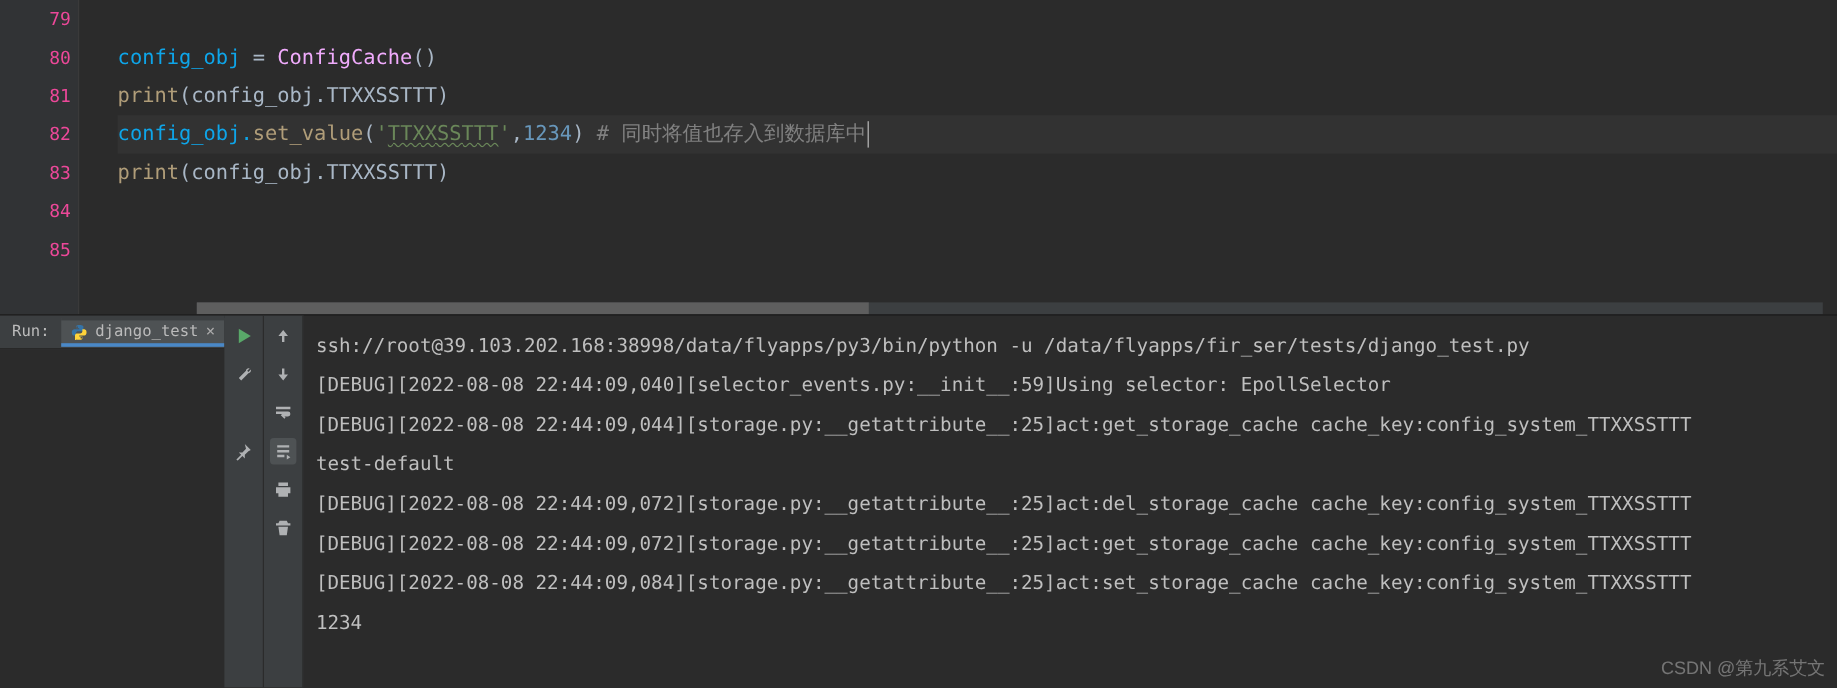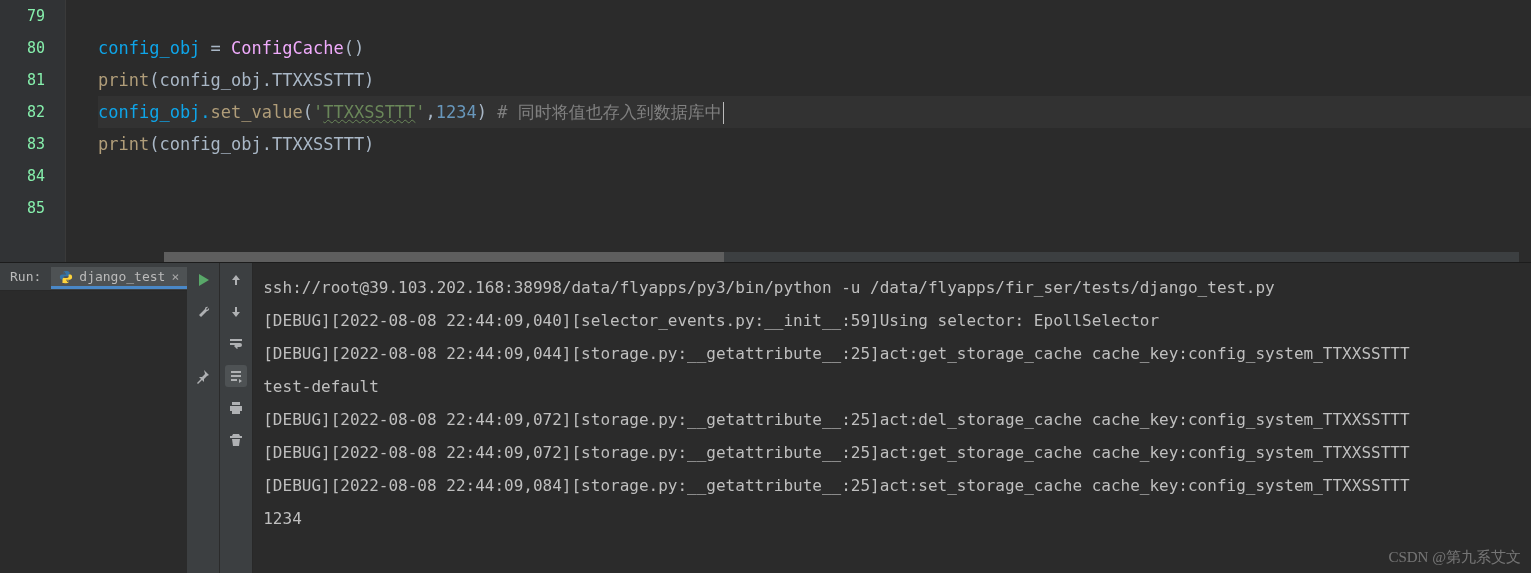--- a/index.html
+++ b/index.html
@@ -14,23 +14,23 @@
     position: relative;
   }
   .editor-area {
     display: flex;
     height: 262px;
     background: #2b2b2b;
   }
   .gutter {
     width: 66px;
     background: #313335;
-    color: #86efac;
+    color: #ec4899;
     text-align: right;
-    padding-right: 20px;
+    padding-right: 6px;
     font-size: 15px;
     line-height: 32px;
     user-select: none;
     border-right: 1px solid #3a3a3a;
   }
   .gutter div { height: 32px; }
   .code {
     flex: 1;
     padding-left: 32px;
     font-size: 17px;
@@ -158,21 +158,21 @@
     white-space: pre;
     overflow: hidden;
   }
 
   .watermark {
     position: absolute;
     right: 10px;
     bottom: 6px;
     color: rgba(255,255,255,0.35);
     font-size: 15px;
-    font-family: Liberation Serif, serif;
+    font-family: Liberation Sans, sans-serif;
   }
 </style>
 </head>
 <body>
 
 <div class="editor-area">
   <div class="gutter" id="gutter">
       <div>79</div>
       <div>80</div>
       <div>81</div>

